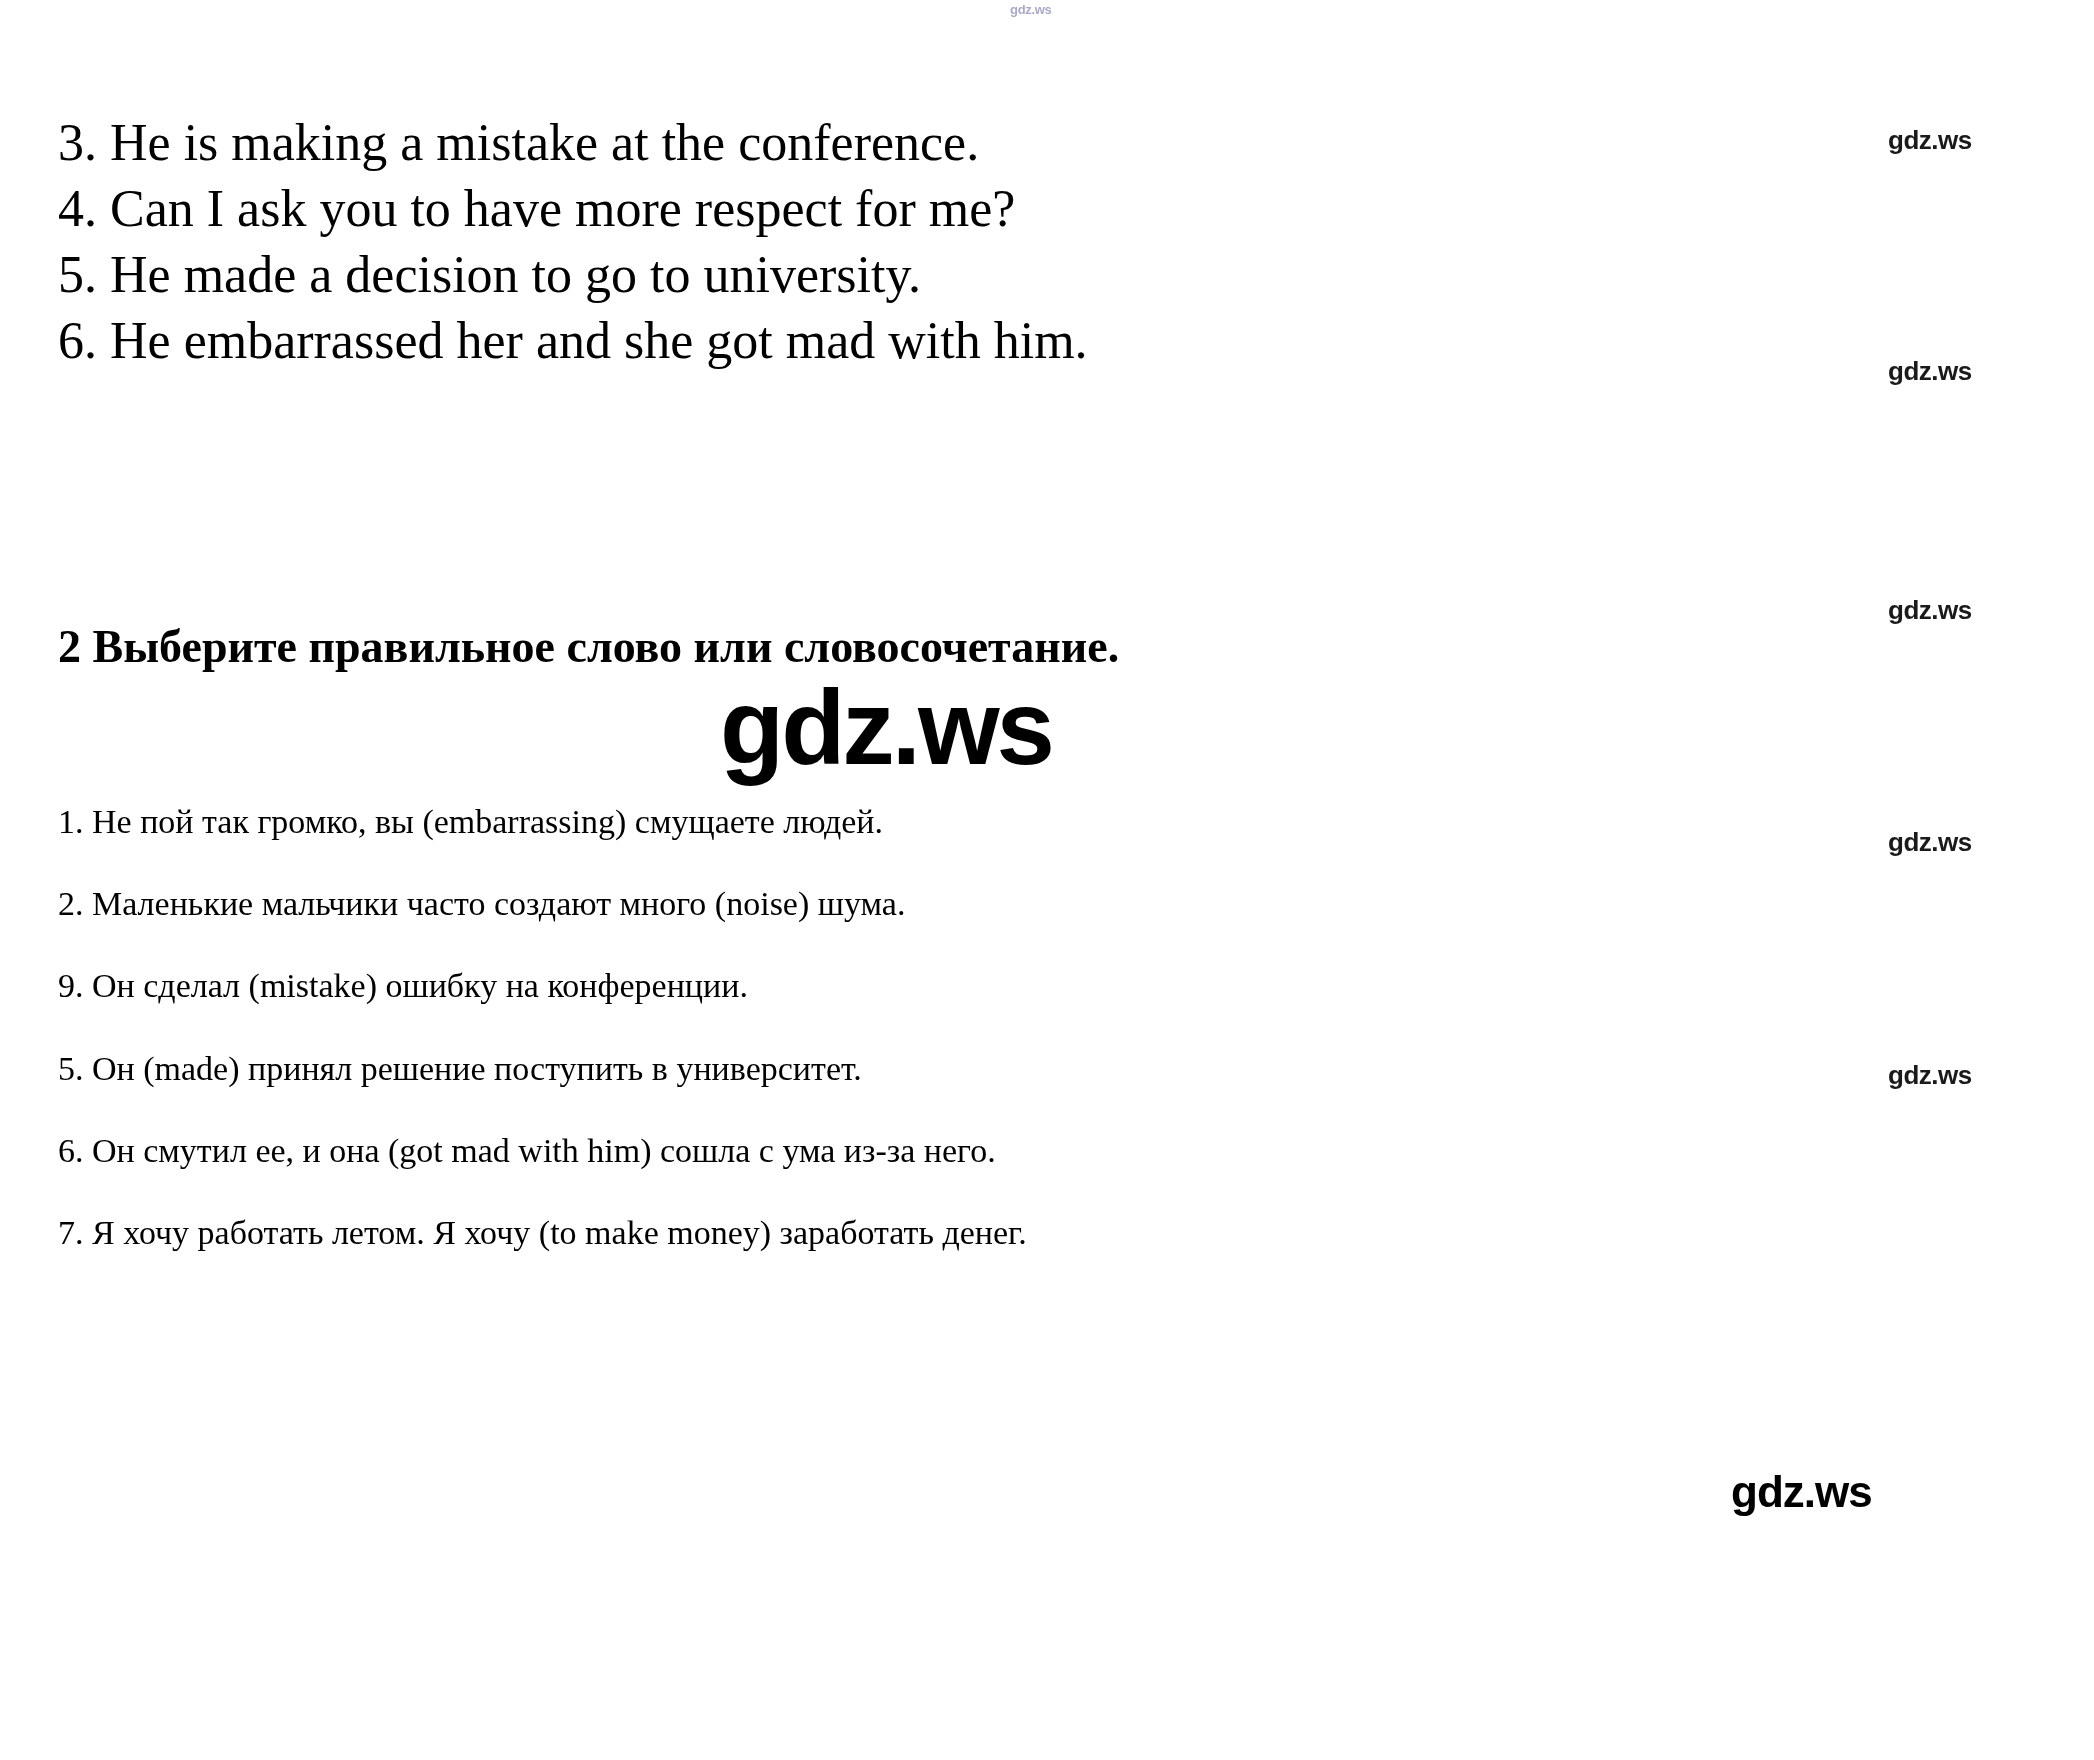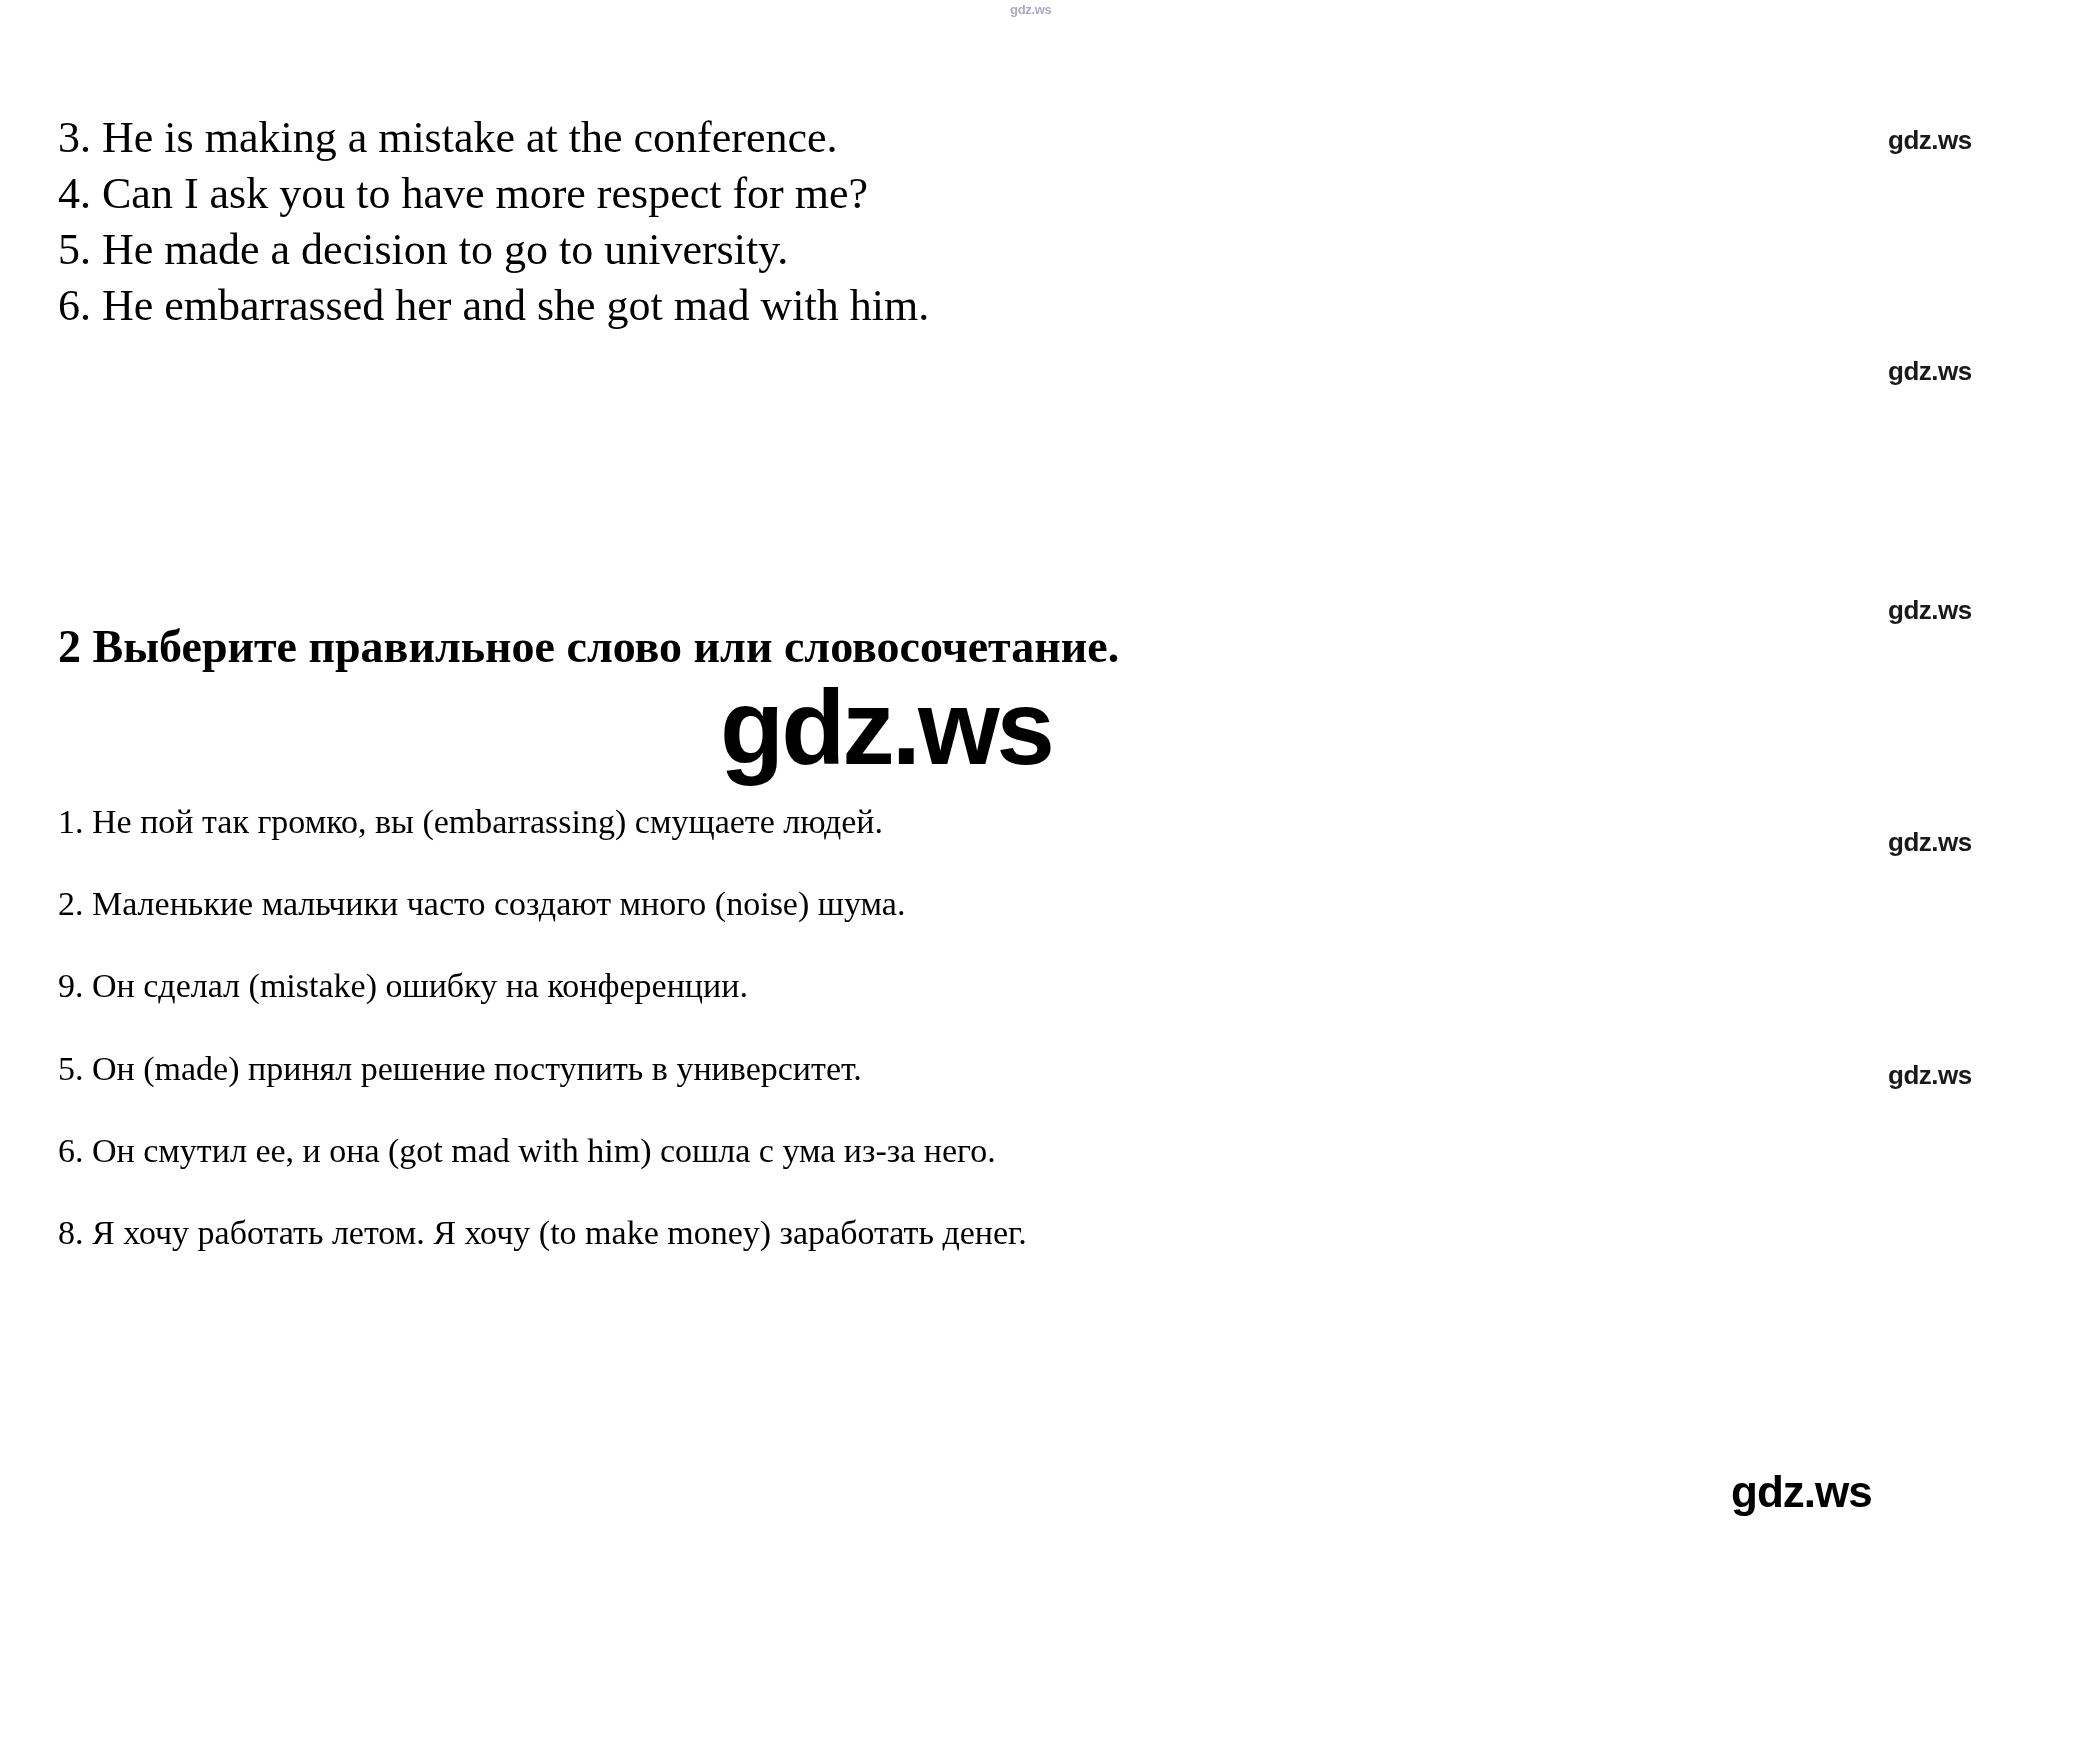--- a/index.html
+++ b/index.html
@@ -61,21 +61,21 @@
   }
 
   
   .en-list {
     position: absolute;
     left: 58px;
     top: 110px;
     width: 1800px;
   }
   .en-line {
-    font-size: 44px;
+    font-size: 52px;
     line-height: 1.27;
     white-space: nowrap;
   }
 
   .task-heading {
     position: absolute;
     left: 58px;
     top: 620px;
     font-size: 46px;
     font-weight: bold;
@@ -122,16 +122,16 @@
   </div>
 
   <div class="task-heading">2 Выберите правильное слово или словосочетание.</div>
 
   <div class="ru-list">
     <div class="ru-item">1. Не пой так громко, вы (embarrassing) смущаете людей.</div>
     <div class="ru-item">2. Маленькие мальчики часто создают много (noise) шума.</div>
     <div class="ru-item">9. Он сделал (mistake) ошибку на конференции.</div>
     <div class="ru-item">5. Он (made) принял решение поступить в университет.</div>
     <div class="ru-item">6. Он смутил ее, и она (got mad with him) сошла с ума из-за него.</div>
-    <div class="ru-item last">8. Я хочу работать летом. Я хочу (to make money) заработать денег.</div>
+    <div class="ru-item last">7. Я хочу работать летом. Я хочу (to make money) заработать денег.</div>
   </div>
 
 </div>
 
 </body></html>

